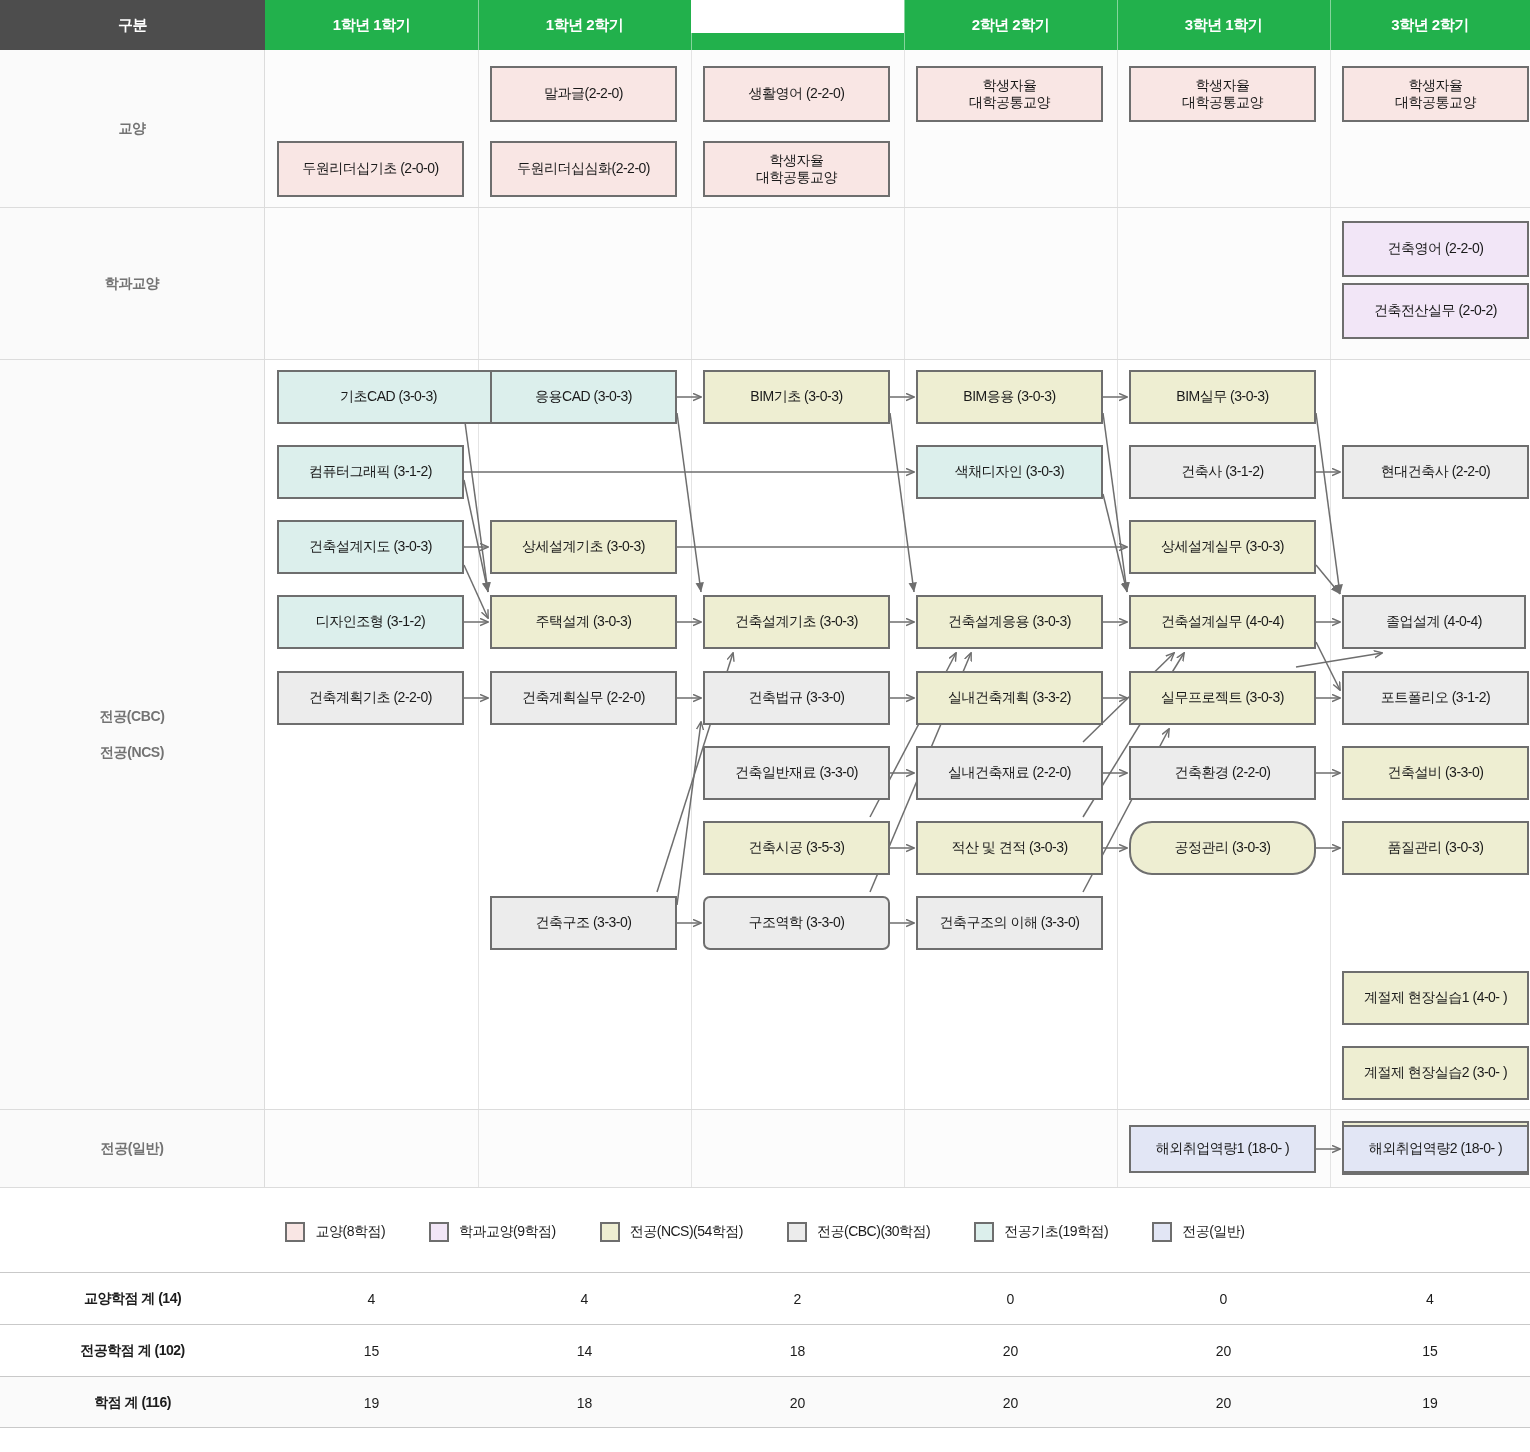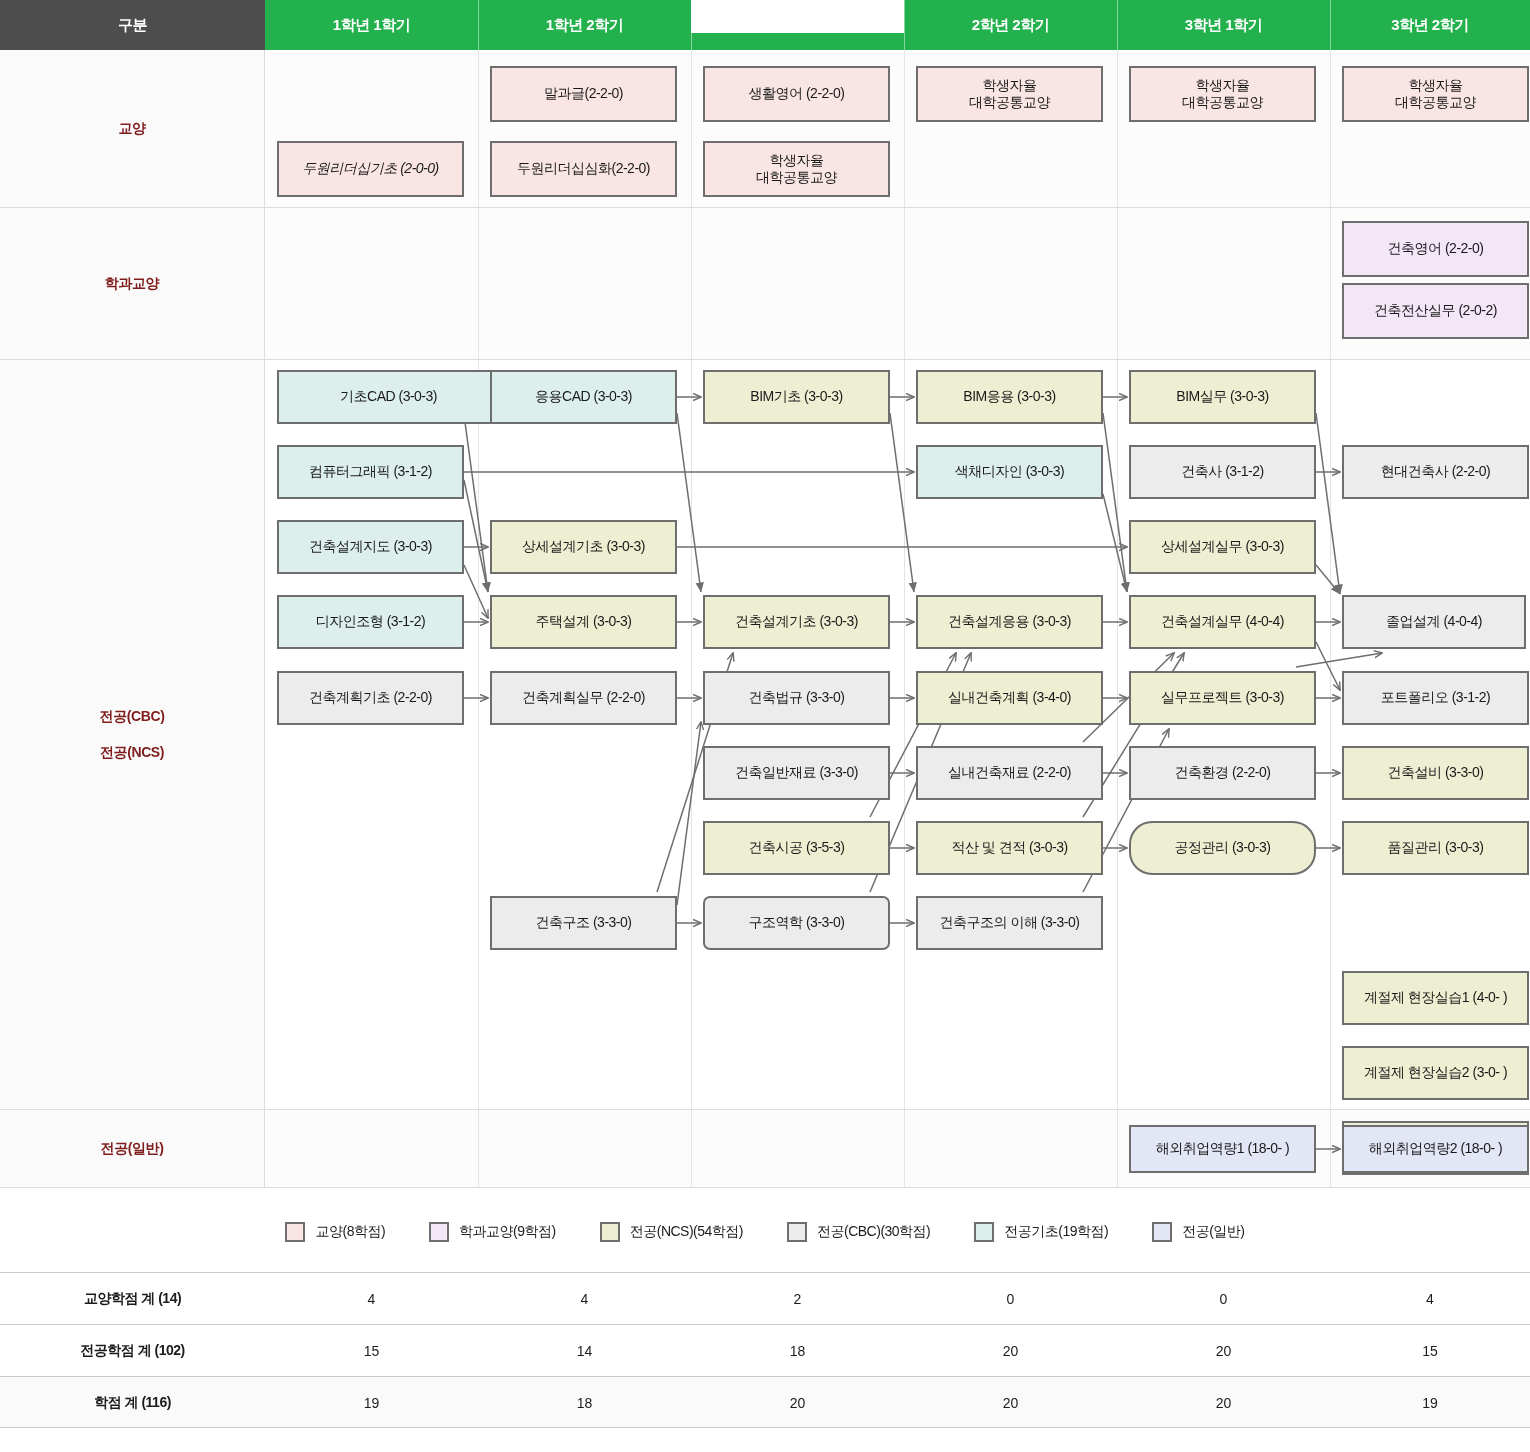--- a/index.html
+++ b/index.html
@@ -46,21 +46,21 @@
     width: 1530px;
     background: #fcfcfc;
     border-bottom: 1px solid #dcdcdc;
   }
   .body-row.white { background: #ffffff; }
   .rowlabel {
     position: absolute; left: 0; top: 0;
     width: 265px; height: 100%;
     display: flex; flex-direction: column;
     align-items: center; justify-content: center;
-    font-size: 14px; font-weight: bold; color: #7f1d1d;
+    font-size: 14px; font-weight: bold; color: #737373;
     background: #fafafa;
     border-right: 1px solid #dcdcdc;
     letter-spacing: -0.4px;
     gap: 18px;
   }
   .rowlabel span { display:block; }
   .colsep {
     position: absolute; width: 1px; top: 0; height: 100%;
     background: #e4e4e4;
   }
@@ -241,21 +241,21 @@
           <path d="M1316,698 L1340,698" stroke="#6e6e6e" stroke-width="1.5" fill="none" marker-end="url(#ah)"></path>
           <path d="M1316,773 L1340,773" stroke="#6e6e6e" stroke-width="1.5" fill="none" marker-end="url(#ah)"></path>
           <path d="M1316,848 L1340,848" stroke="#6e6e6e" stroke-width="1.5" fill="none" marker-end="url(#ah)"></path>
           <path d="M1316,413 L1340,594" stroke="#6e6e6e" stroke-width="1.5" fill="none" marker-end="url(#ahf)"></path>
           <path d="M1316,565 L1340,594" stroke="#6e6e6e" stroke-width="1.5" fill="none" marker-end="url(#ahf)"></path>
           <path d="M1316,642 L1340,690" stroke="#6e6e6e" stroke-width="1.5" fill="none" marker-end="url(#ah)"></path>
           <path d="M1296,667 L1382,653" stroke="#6e6e6e" stroke-width="1.5" fill="none" marker-end="url(#ah)"></path>
           <path d="M1316,1149 L1340,1149" stroke="#6e6e6e" stroke-width="1.5" fill="none" marker-end="url(#ah)"></path>
         </g>
     </svg>
-  <div class="box" style="left: 277px; top: 141px; width: 187px; height: 56px; background: rgb(249, 230, 228); border-color: rgb(110, 110, 110); font-style: italic;">두원리더십기초 (2-0-0)</div>
+  <div class="box" style="left: 277px; top: 141px; width: 187px; height: 56px; background: rgb(249, 230, 228); border-color: rgb(110, 110, 110);">두원리더십기초 (2-0-0)</div>
       <div class="box" style="left: 490px; top: 66px; width: 187px; height: 56px; background: rgb(249, 230, 228); border-color: rgb(110, 110, 110);">말과글(2-2-0)</div>
       <div class="box" style="left: 490px; top: 141px; width: 187px; height: 56px; background: rgb(249, 230, 228); border-color: rgb(110, 110, 110);">두원리더십심화(2-2-0)</div>
       <div class="box" style="left: 703px; top: 66px; width: 187px; height: 56px; background: rgb(249, 230, 228); border-color: rgb(110, 110, 110);">생활영어 (2-2-0)</div>
       <div class="box" style="left: 703px; top: 141px; width: 187px; height: 56px; background: rgb(249, 230, 228); border-color: rgb(110, 110, 110);">학생자율
 대학공통교양</div>
       <div class="box" style="left: 916px; top: 66px; width: 187px; height: 56px; background: rgb(249, 230, 228); border-color: rgb(110, 110, 110);">학생자율
 대학공통교양</div>
       <div class="box" style="left: 1129px; top: 66px; width: 187px; height: 56px; background: rgb(249, 230, 228); border-color: rgb(110, 110, 110);">학생자율
 대학공통교양</div>
       <div class="box" style="left: 1342px; top: 66px; width: 187px; height: 56px; background: rgb(249, 230, 228); border-color: rgb(110, 110, 110);">학생자율
@@ -274,21 +274,21 @@
       <div class="box" style="left: 490px; top: 896px; width: 187px; height: 54px; background: rgb(236, 236, 236); border-color: rgb(110, 110, 110);">건축구조 (3-3-0)</div>
       <div class="box" style="left: 703px; top: 370px; width: 187px; height: 54px; background: rgb(238, 238, 210); border-color: rgb(110, 110, 110);">BIM기초 (3-0-3)</div>
       <div class="box" style="left: 703px; top: 595px; width: 187px; height: 54px; background: rgb(238, 238, 210); border-color: rgb(110, 110, 110);">건축설계기초 (3-0-3)</div>
       <div class="box" style="left: 703px; top: 671px; width: 187px; height: 54px; background: rgb(236, 236, 236); border-color: rgb(110, 110, 110);">건축법규 (3-3-0)</div>
       <div class="box" style="left: 703px; top: 746px; width: 187px; height: 54px; background: rgb(236, 236, 236); border-color: rgb(110, 110, 110);">건축일반재료 (3-3-0)</div>
       <div class="box" style="left: 703px; top: 821px; width: 187px; height: 54px; background: rgb(238, 238, 210); border-color: rgb(110, 110, 110);">건축시공 (3-5-3)</div>
       <div class="box" style="left: 703px; top: 896px; width: 187px; height: 54px; background: rgb(236, 236, 236); border-color: rgb(110, 110, 110); border-radius: 7px;">구조역학 (3-3-0)</div>
       <div class="box" style="left: 916px; top: 370px; width: 187px; height: 54px; background: rgb(238, 238, 210); border-color: rgb(110, 110, 110);">BIM응용 (3-0-3)</div>
       <div class="box" style="left: 916px; top: 445px; width: 187px; height: 54px; background: rgb(220, 239, 236); border-color: rgb(110, 110, 110);">색채디자인 (3-0-3)</div>
       <div class="box" style="left: 916px; top: 595px; width: 187px; height: 54px; background: rgb(238, 238, 210); border-color: rgb(110, 110, 110);">건축설계응용 (3-0-3)</div>
-      <div class="box" style="left: 916px; top: 671px; width: 187px; height: 54px; background: rgb(238, 238, 210); border-color: rgb(110, 110, 110);">실내건축계획 (3-4-0)</div>
+      <div class="box" style="left: 916px; top: 671px; width: 187px; height: 54px; background: rgb(238, 238, 210); border-color: rgb(110, 110, 110);">실내건축계획 (3-3-2)</div>
       <div class="box" style="left: 916px; top: 746px; width: 187px; height: 54px; background: rgb(236, 236, 236); border-color: rgb(110, 110, 110);">실내건축재료 (2-2-0)</div>
       <div class="box" style="left: 916px; top: 821px; width: 187px; height: 54px; background: rgb(238, 238, 210); border-color: rgb(110, 110, 110);">적산 및 견적 (3-0-3)</div>
       <div class="box" style="left: 916px; top: 896px; width: 187px; height: 54px; background: rgb(236, 236, 236); border-color: rgb(110, 110, 110);">건축구조의 이해 (3-3-0)</div>
       <div class="box" style="left: 1129px; top: 370px; width: 187px; height: 54px; background: rgb(238, 238, 210); border-color: rgb(110, 110, 110);">BIM실무 (3-0-3)</div>
       <div class="box" style="left: 1129px; top: 445px; width: 187px; height: 54px; background: rgb(236, 236, 236); border-color: rgb(110, 110, 110);">건축사 (3-1-2)</div>
       <div class="box" style="left: 1129px; top: 520px; width: 187px; height: 54px; background: rgb(238, 238, 210); border-color: rgb(110, 110, 110);">상세설계실무 (3-0-3)</div>
       <div class="box" style="left: 1129px; top: 595px; width: 187px; height: 54px; background: rgb(238, 238, 210); border-color: rgb(110, 110, 110);">건축설계실무 (4-0-4)</div>
       <div class="box" style="left: 1129px; top: 671px; width: 187px; height: 54px; background: rgb(238, 238, 210); border-color: rgb(110, 110, 110);">실무프로젝트 (3-0-3)</div>
       <div class="box" style="left: 1129px; top: 746px; width: 187px; height: 54px; background: rgb(236, 236, 236); border-color: rgb(110, 110, 110);">건축환경 (2-2-0)</div>
       <div class="box" style="left: 1129px; top: 821px; width: 187px; height: 54px; background: rgb(238, 238, 210); border-color: rgb(110, 110, 110); border-radius: 23px;">공정관리 (3-0-3)</div>

